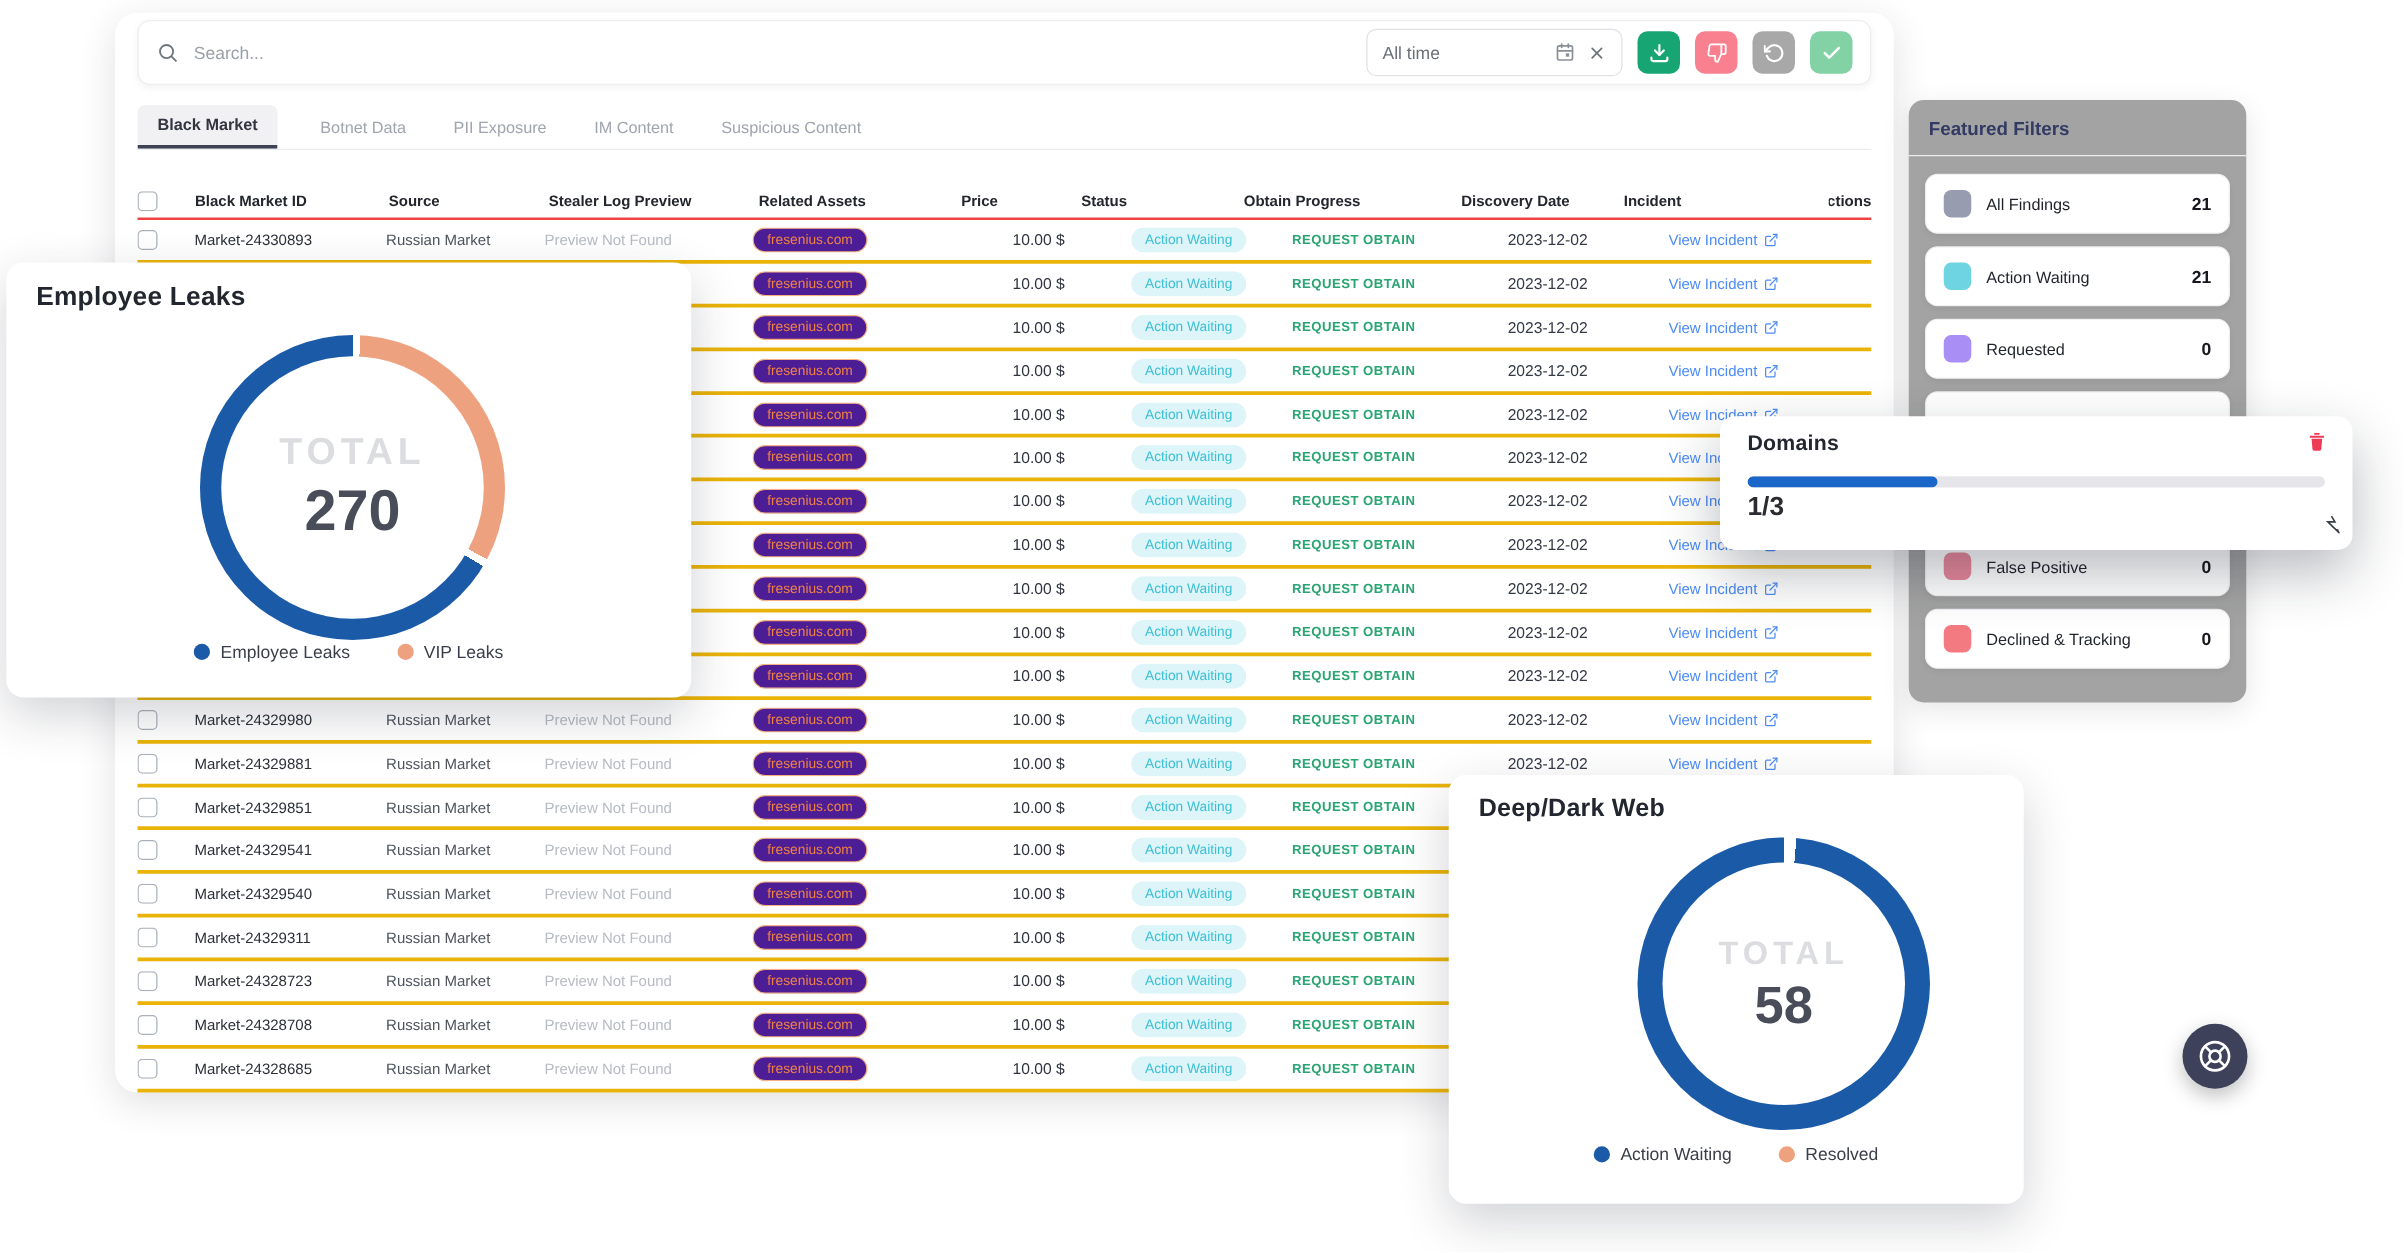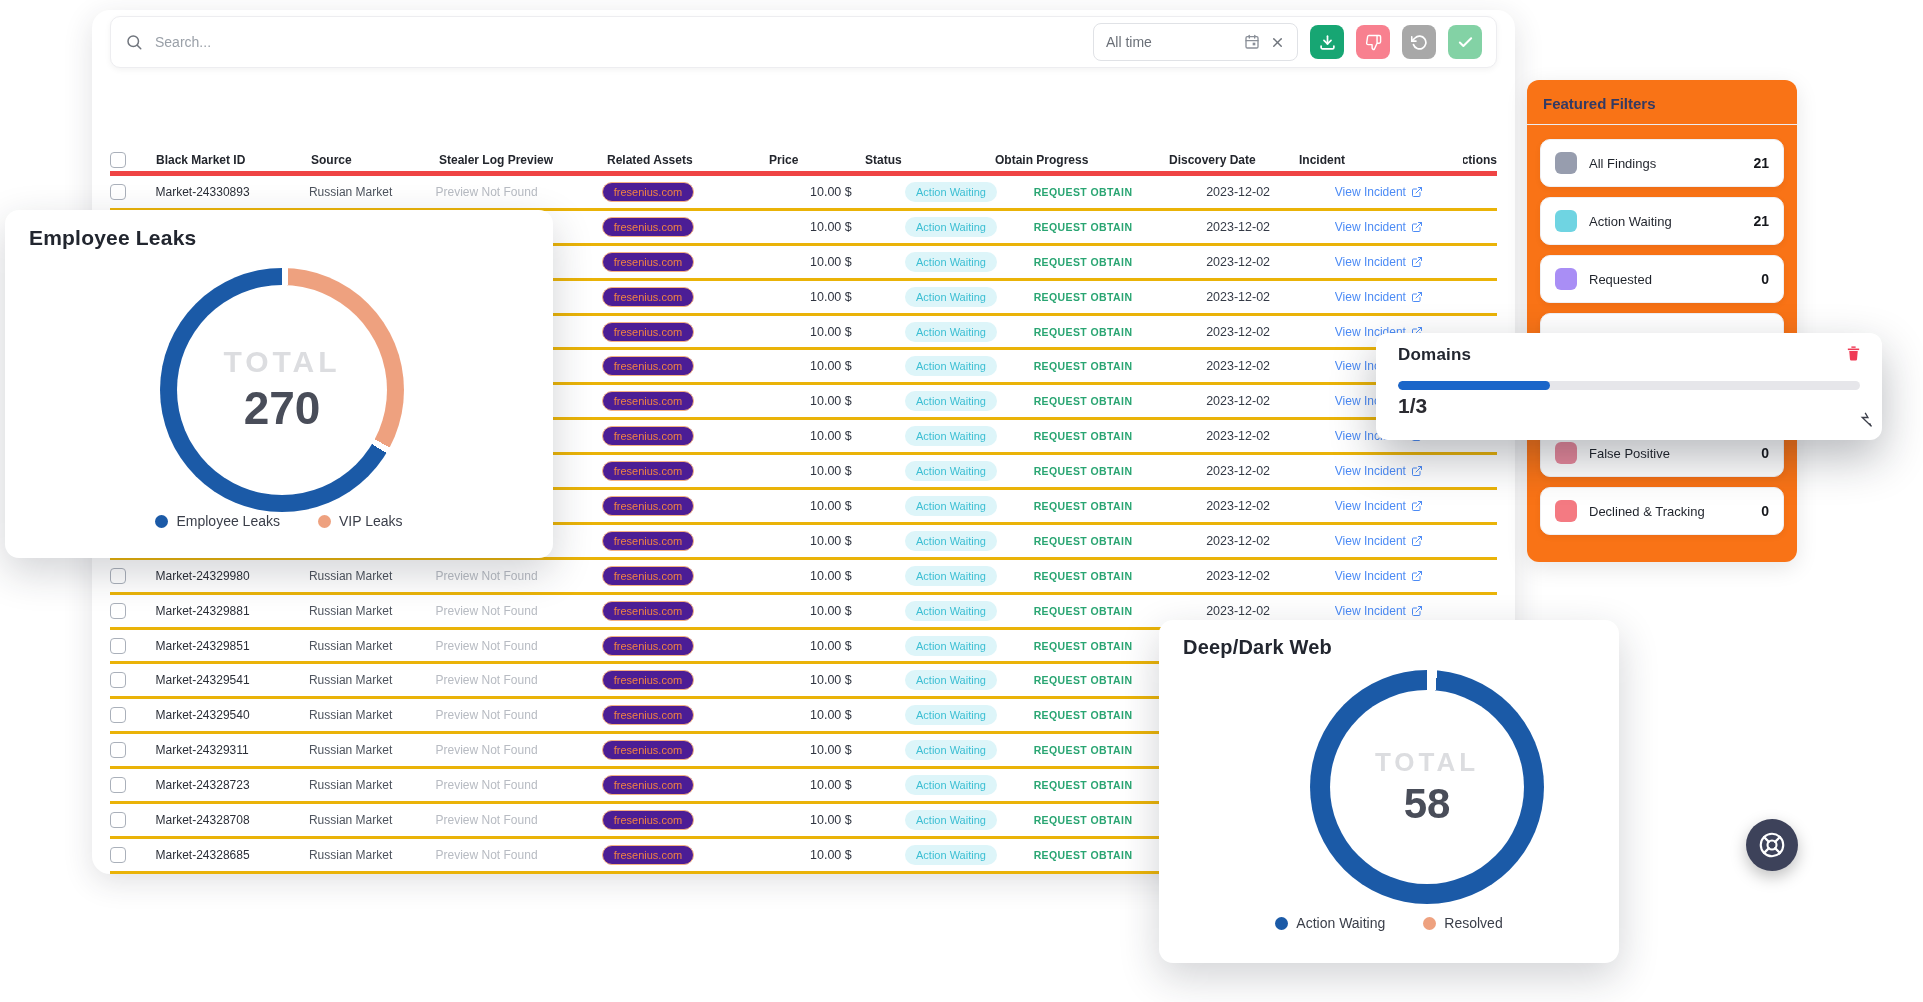--- a/index.html
+++ b/index.html
@@ -23,21 +23,21 @@
   .tb-green { background:#17a673; } .tb-pink { background:#f8808f; }
   .tb-gray { background:#a8a8a8; } .tb-mint { background:#83d2a5; }
 
   .tabs { position:absolute; left:18px; top:76px; right:18px; display:flex; align-items:flex-end;
     gap:30px; border-bottom:1px solid #ececf0; height:34px; font-size:13px; }
   .tab { color:#a0a4ae; padding:8px 4px 10px; cursor:pointer; }
   .tab.active { background:#f1f1f4; color:#32353f; font-weight:bold; padding:8px 16px 9px;
     border-bottom:3px solid #3f4254; border-radius:6px 6px 0 0; }
 
   .table { position:absolute; left:18px; right:18px; top:138px; }
-  .thead { display:flex; align-items:center; height:28px; border-bottom:5px solid #ef4444;
+  .thead { display:flex; align-items:center; height:28px; border-bottom:2px solid #ef4444;
     font-size:12px; font-weight:bold; color:#23262d; }
   .trow { display:flex; align-items:center; height:34.9px; border-bottom:3px solid #eab308; font-size:12px; }
   .tcell { display:flex; align-items:center; overflow:hidden; white-space:nowrap; }
   .c-check{width:46px;} .c-id{width:155px;} .c-src{width:128px;} .c-prev{width:168px;}
   .c-asset{width:162px;} .c-price{width:96px;} .c-status{width:130px;} .c-obtain{width:142px;}
   .c-date{width:130px;margin-left:32px;} .c-inc{width:164px;} .c-act{flex:1; justify-content:flex-end; gap:9px;}
   .cb { width:16px; height:16px; border:1.6px solid #aab0ba; border-radius:4px; background:#fff; cursor:pointer; }
   .cell-id{ color:#2b2f38; } .cell-src{ color:#4e545e; } .cell-prev{ color:#b7bbc2; }
   .cell-price{ color:#2f3440; font-size:12.5px;margin-left:48px; } .cell-date{ color:#343a46; font-size:12.5px; }
   .asset-pill { border:1px solid #f5b183; color:#f08243; background:#4c1d95; border-radius:11px;
@@ -52,21 +52,21 @@
   .credits-card { position:absolute; left:1527px; top:12px; width:270px; height:56px;
     background:#e3f5e9; border-radius:10px; box-shadow:0 4px 14px rgba(0,0,0,.10);
     display:flex; align-items:center; gap:12px; padding:0 14px; }
   .cc-icon { width:30px; height:21px; background:#2ebd6f; border-radius:4px; position:relative; flex:0 0 auto;}
   .cc-icon::after { content:""; position:absolute; left:4px; right:4px; top:8px; height:5px;
     background:#fff; border-radius:2px; }
   .cc-value { font-size:15px; font-weight:bold; color:#15171c; }
   .cc-label { font-size:12px; color:#2c2f36; margin-top:2px; }
 
   .filters-panel { position:absolute; left:1527px; top:80px; width:270px; height:482px;
-    background:#f97316; border-radius:12px; box-shadow:0 6px 22px rgba(0,0,0,.10); }
+    background:#a3a3a3; border-radius:12px; box-shadow:0 6px 22px rgba(0,0,0,.10); }
   .fp-title { font-size:15px; font-weight:bold; color:#333a63; padding:15px 16px 12px; }
   .fp-divider { height:1px; background:#ececf0; }
   .filter-item { position:relative; margin:10px 13px 0; height:48px; background:#fff;
     border:1px solid #f0f0f3; border-radius:10px; box-shadow:0 2px 6px rgba(0,0,0,.06);
     display:flex; align-items:center; gap:12px; padding:0 14px; cursor:pointer; }
   .filter-item:first-of-type { margin-top:14px; }
   .swatch { width:22px; height:22px; border-radius:6px; flex:0 0 auto; }
   .filter-label { flex:1; font-size:13px; color:#1f232b; }
   .filter-count { font-size:14px; font-weight:bold; color:#15171c; }
 
@@ -172,20 +172,27 @@
       </button>
       <button class="tb tb-mint">
         <span style="display:inline-flex;">
             <svg width="17" height="17" viewBox="0 0 24 24" fill="none" stroke="#fff" stroke-width="2.8" stroke-linecap="round" stroke-linejoin="round">
               <polyline points="20 6 9 17 4 12"></polyline>
             </svg>
           </span>
       </button>
     </div>
 
+    <div class="tabs" id="tabs">
+        <div class="tab active">Black Market</div>
+        <div class="tab">Botnet Data</div>
+        <div class="tab">PII Exposure</div>
+        <div class="tab">IM Content</div>
+        <div class="tab">Suspicious Content</div>
+      </div>
 
     <div class="table">
       <div class="thead" id="thead">
           <div class="tcell c-check">
             <div class="cb"></div>
           </div>
           <div class="tcell c-id">Black Market ID</div>
           <div class="tcell c-src">Source</div>
           <div class="tcell c-prev">Stealer Log Preview</div>
           <div class="tcell c-asset">Related Assets</div>

